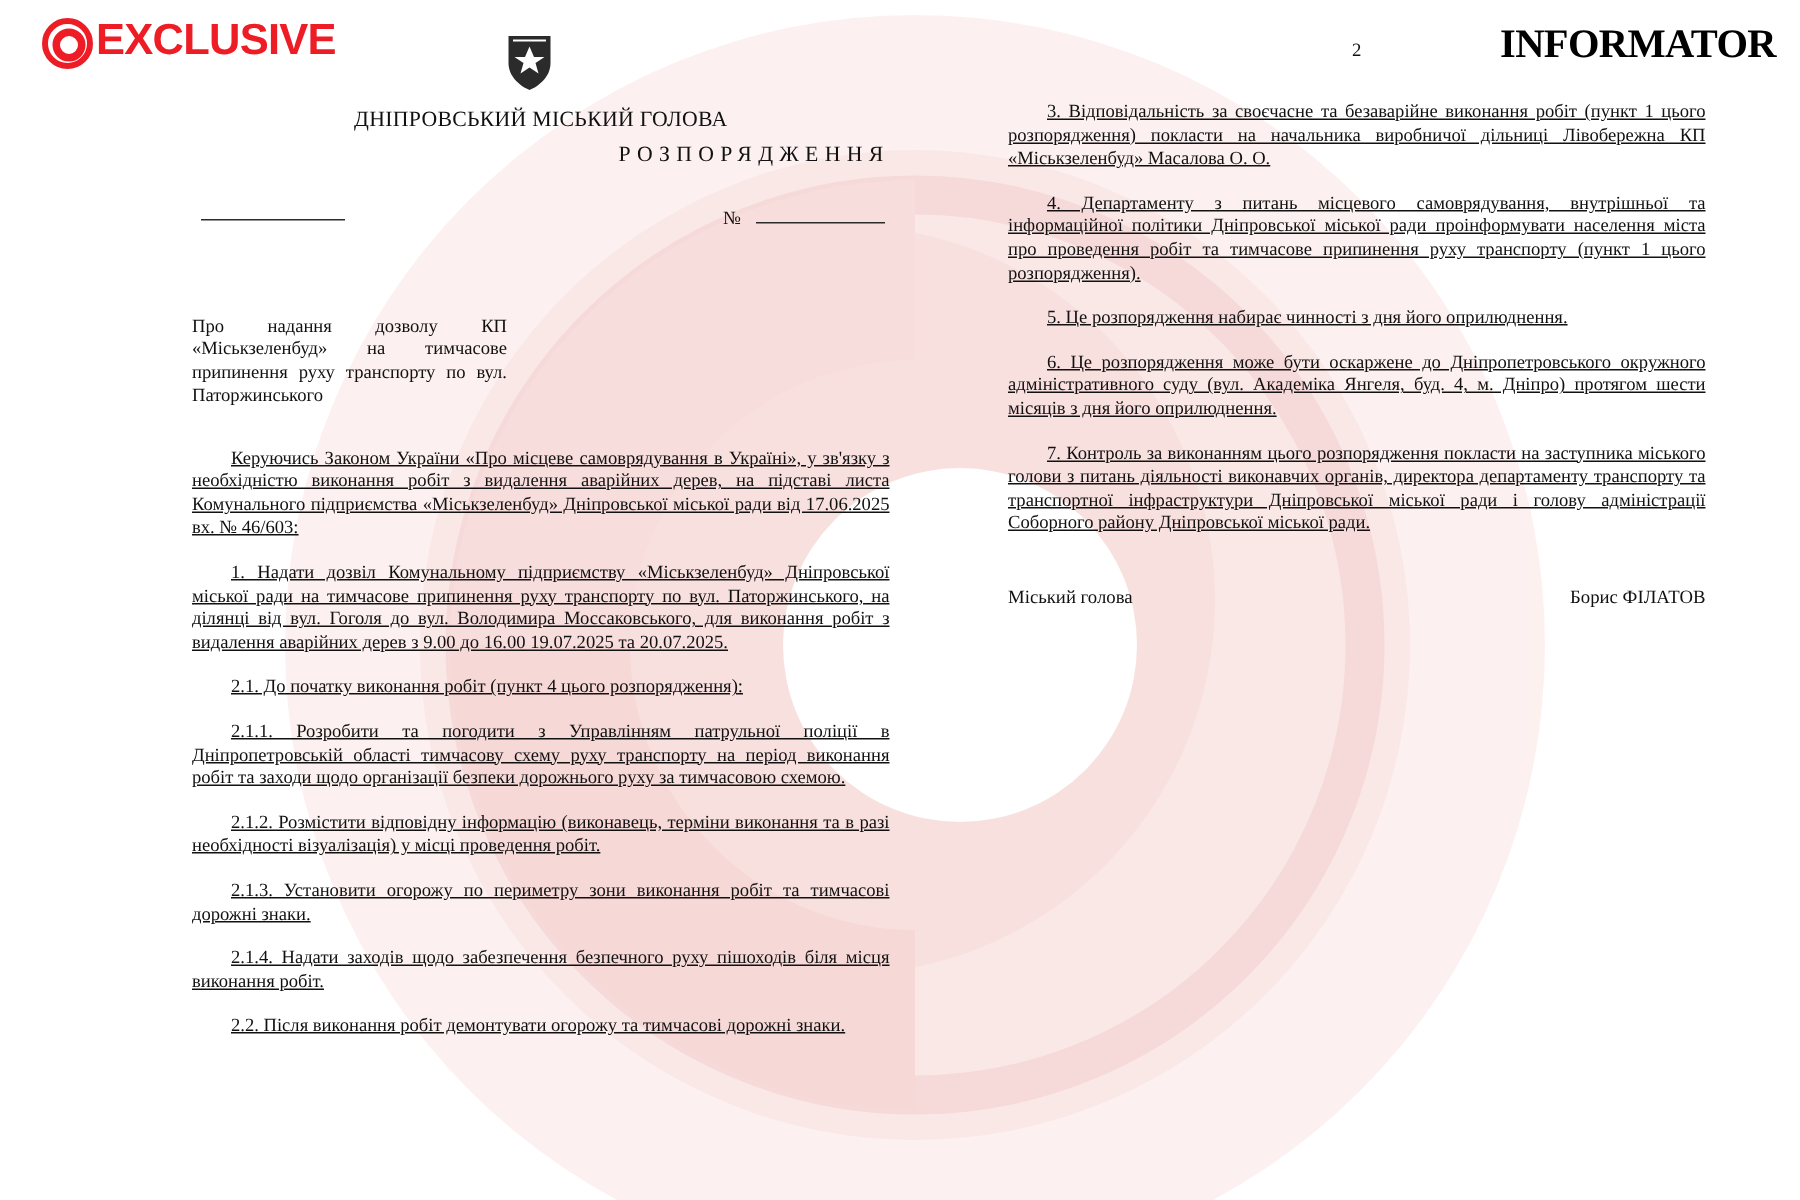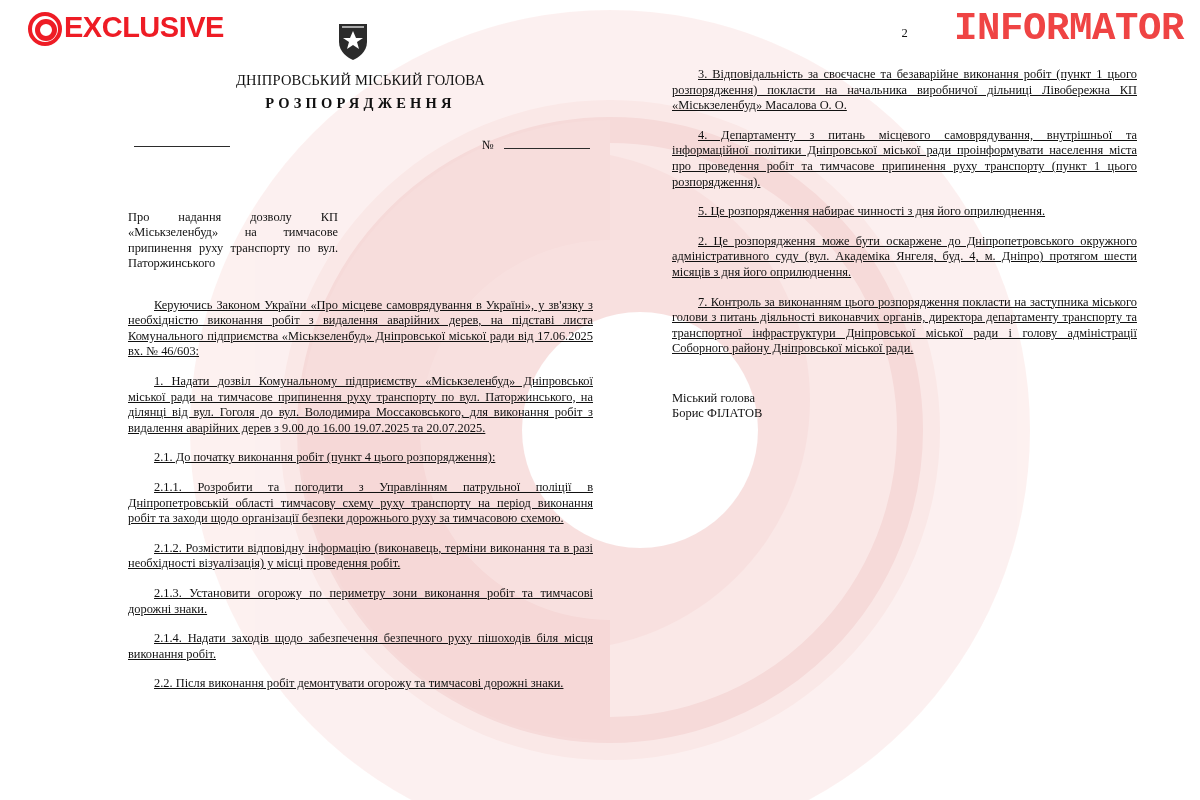--- a/index.html
+++ b/index.html
@@ -56,25 +56,25 @@
     font-weight: 700;
     font-size: 29px;
     letter-spacing: -0.5px;
     color: #ee1c25;
     line-height: 30px;
   }
   .informator {
     position: absolute;
     right: 16px;
     top: 14px;
-    font-family: Liberation Mono, monospace;
+    font-family: Liberation Serif, serif;
     font-weight: 700;
-    font-size: 39px;
+    font-size: 27px;
     letter-spacing: -0.4px;
-    color: #ef4444;
+    color: #000000;
     line-height: 30px;
   }
 
   
   .crest {
     position: absolute;
     left: 336px;
     top: 20px;
     width: 34px;
     height: 42px;
@@ -97,23 +97,23 @@
   .col-right { left: 672px; }
 
   .doc-head {
     margin-top: 72px;
     text-align: center;
     font-size: 14.5px;
     font-weight: 400;
     letter-spacing: 0.2px;
   }
   .doc-kind {
-    text-align: center;
+    text-align: right;
     font-size: 14.5px;
-    font-weight: 700;
+    font-weight: 400;
     letter-spacing: 4.2px;
     margin-top: 6px;
   }
   .meta-row {
     margin-top: 26px;
     height: 18px;
     position: relative;
     font-size: 12.5px;
   }
   .meta-row .rule-left {
@@ -154,23 +154,22 @@
 
   .page-num {
     margin-top: 26px;
     text-align: center;
     font-size: 12.5px;
   }
 
   .sign-row {
     margin-top: 34px;
     display: flex;
-    justify-content: flex-end;
+    justify-content: space-between;
     font-size: 12.5px;
-    flex-direction: column;
   }
 </style>
 </head>
 <body>
 
 <svg class="watermark" viewBox="0 0 1200 800" xmlns="http://www.w3.org/2000/svg">
   <defs>
     <clipPath id="pgclip">
         <rect x="0" y="0" width="1200" height="800"></rect>
       </clipPath>
@@ -228,21 +227,21 @@
     <div class="para">2.1.4. Надати заходів щодо забезпечення безпечного руху пішоходів біля місця виконання робіт.</div>
     <div class="para">2.2. Після виконання робіт демонтувати огорожу та тимчасові дорожні знаки.</div>
   </div>
 
   <div class="col col-right">
     <div class="page-num">2</div>
 
     <div class="para first">3. Відповідальність за своєчасне та безаварійне виконання робіт (пункт 1 цього розпорядження) покласти на начальника виробничої дільниці Лівобережна КП «Міськзеленбуд» Масалова О. О.</div>
     <div class="para">4. Департаменту з питань місцевого самоврядування, внутрішньої та інформаційної політики Дніпровської міської ради проінформувати населення міста про проведення робіт та тимчасове припинення руху транспорту (пункт 1 цього розпорядження).</div>
     <div class="para">5. Це розпорядження набирає чинності з дня його оприлюднення.</div>
-    <div class="para">2. Це розпорядження може бути оскаржене до Дніпропетровського окружного адміністративного суду (вул. Академіка Янгеля, буд. 4, м. Дніпро) протягом шести місяців з дня його оприлюднення.</div>
+    <div class="para">6. Це розпорядження може бути оскаржене до Дніпропетровського окружного адміністративного суду (вул. Академіка Янгеля, буд. 4, м. Дніпро) протягом шести місяців з дня його оприлюднення.</div>
     <div class="para">7. Контроль за виконанням цього розпорядження покласти на заступника міського голови з питань діяльності виконавчих органів, директора департаменту транспорту та транспортної інфраструктури Дніпровської міської ради і голову адміністрації Соборного району Дніпровської міської ради.</div>
 
     <div class="sign-row">
       <div>Міський голова</div>
       <div>Борис ФІЛАТОВ</div>
     </div>
   </div>
 
 </div>
 

